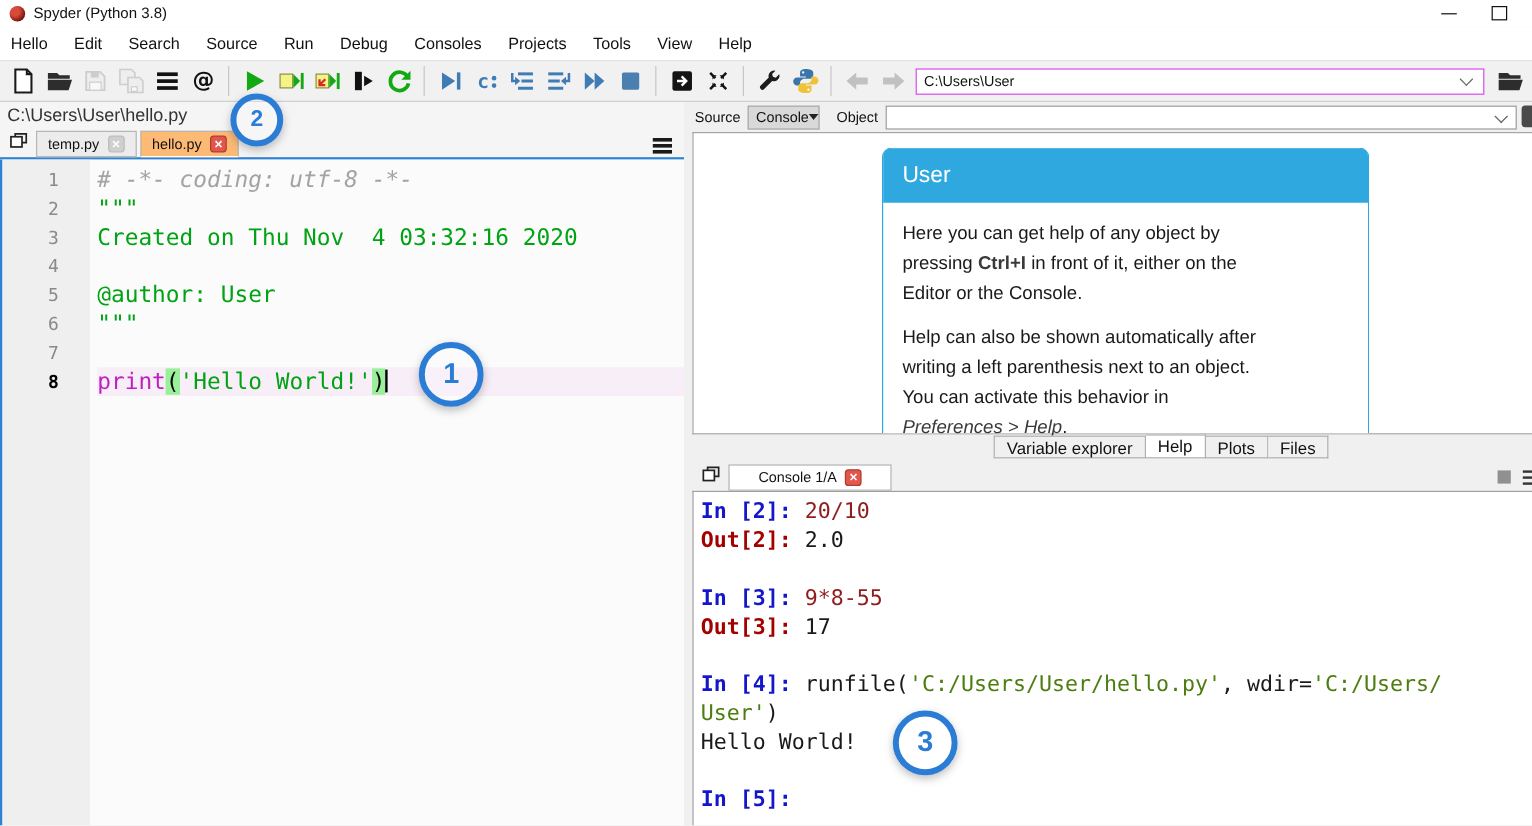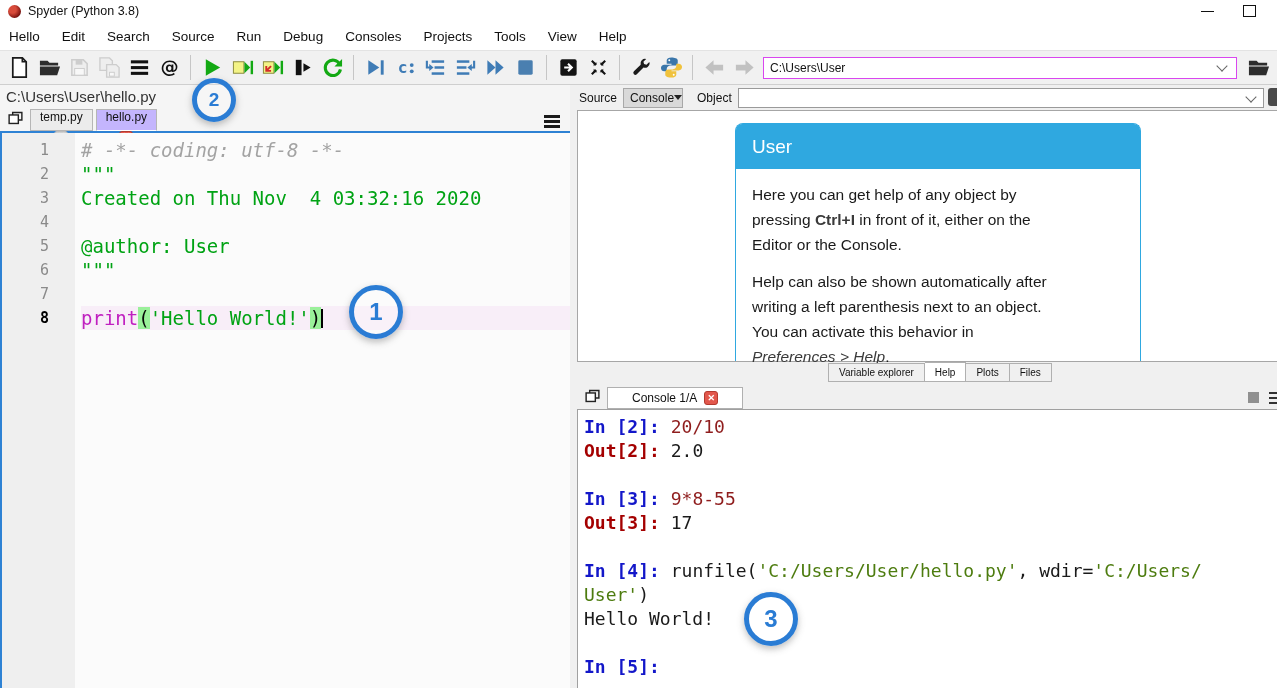--- a/index.html
+++ b/index.html
@@ -39,22 +39,22 @@
   .left-pane  { position:absolute; left:0; top:85px; width:570px; height:603px; background:#f5f5f5; }
   .splitter   { position:absolute; left:570px; top:85px; width:7px; height:603px; background:#f0f0f0; }
   .right-pane { position:absolute; left:577px; top:85px; width:700px; height:603px; background:#f0f0f0; }
 
   
   .breadcrumb { height:22px; font-size:15px; color:#333; display:flex; align-items:center; padding-left:6px; }
   .ed-tabbar { height:24px; display:flex; align-items:flex-end; padding-left:4px; }
   .browse-btn { width:22px; height:20px; margin:0 4px 1px 0; display:flex; align-items:center; justify-content:center; }
   .browse-btn svg { width:17px; height:17px; }
   .ed-tab { height:22px; display:flex; align-items:center; gap:7px; padding:0 9px; font-size:12px; color:#111;
-            background:#ececec; border:1px solid #b6b6b6; margin-right:3px;flex-direction:column; }
-  .ed-tab.active { background:#c4b5fd; border-bottom-color:#fff; }
+            background:#ececec; border:1px solid #b6b6b6; margin-right:3px; }
+  .ed-tab.active { background:#fdba74; border-bottom-color:#fff; }
   .closebox { width:14px; height:14px; border-radius:3px; display:flex; align-items:center; justify-content:center;
               font-size:9px; line-height:1; color:#fff; font-weight:bold; }
   .closebox.red  { background:#e2574c; border:1px solid #b33a2f; }
   .closebox.gray { background:#cfcfcf; border:1px solid #bdbdbd; }
   .hamburger { margin-left:auto; margin-right:10px; margin-bottom:3px; display:flex; flex-direction:column; gap:2.5px; }
   .hamburger i { display:block; width:16px; height:2.6px; background:#1a1a1a; }
   .blue-line { height:2px; background:#2e82d4; }
   .editor-body { position:absolute; left:0; top:48px; right:0; bottom:0; background:#fbfbfb;
                  border-left:2px solid #2e82d4; overflow:hidden; }
   .gutter { position:absolute; left:0; top:0; bottom:0; width:73px; background:#efefef;
@@ -87,21 +87,21 @@
                   border:1px solid #a6a6a6; border-right:none; }
   .usage-box { position:absolute; left:157px; top:12px; width:406px; bottom:0;
                border:1.5px solid #2fa8e0; border-radius:8px 8px 0 0; border-bottom:none; background:#fff; }
   .usage-head { height:45px; background:#2fa8e0; border-radius:6px 6px 0 0; color:#fff; font-size:19px;
                 display:flex; align-items:center; padding-left:16px; }
   .usage-body { padding:13px 16px 0 16px; font-size:15.5px; color:#3a3a3a; line-height:25px; white-space:pre; }
   .usage-line { height:25px; }
   .usage-gap  { height:12px; }
   .sg-bold { font-weight:bold; } .sg-italic { font-style:italic; }
   .help-tabs { position:absolute; left:251px; top:277px; height:20px; display:flex; align-items:flex-end; }
-  .h-tab { height:19px; padding:0 10px; font-size:10px; color:#111; background:#f0f0f0;
+  .h-tab { height:19px; padding:0 10px; font-size:14px; color:#111; background:#f0f0f0;
            border:1px solid #b0b0b0; border-left:none; display:flex; align-items:center; }
   .h-tab:first-child { border-left:1px solid #b0b0b0; }
   .h-tab.active { background:#fff; height:20px; border-top:1px solid #b0b0b0; }
 
   
   .console-pane { position:absolute; left:0; top:297px; width:700px; height:306px; }
   .con-tabbar { height:27px; display:flex; align-items:flex-end; padding-left:4px; position:relative; }
   .con-tab { height:22px; background:#fff; border:1px solid #b0b0b0; display:flex; align-items:center; gap:7px;
              padding:0 24px; font-size:12px; color:#111; margin-bottom:0; }
   .con-gray-sq { position:absolute; right:18px; bottom:6px; width:11px; height:11px; background:#909090; }

